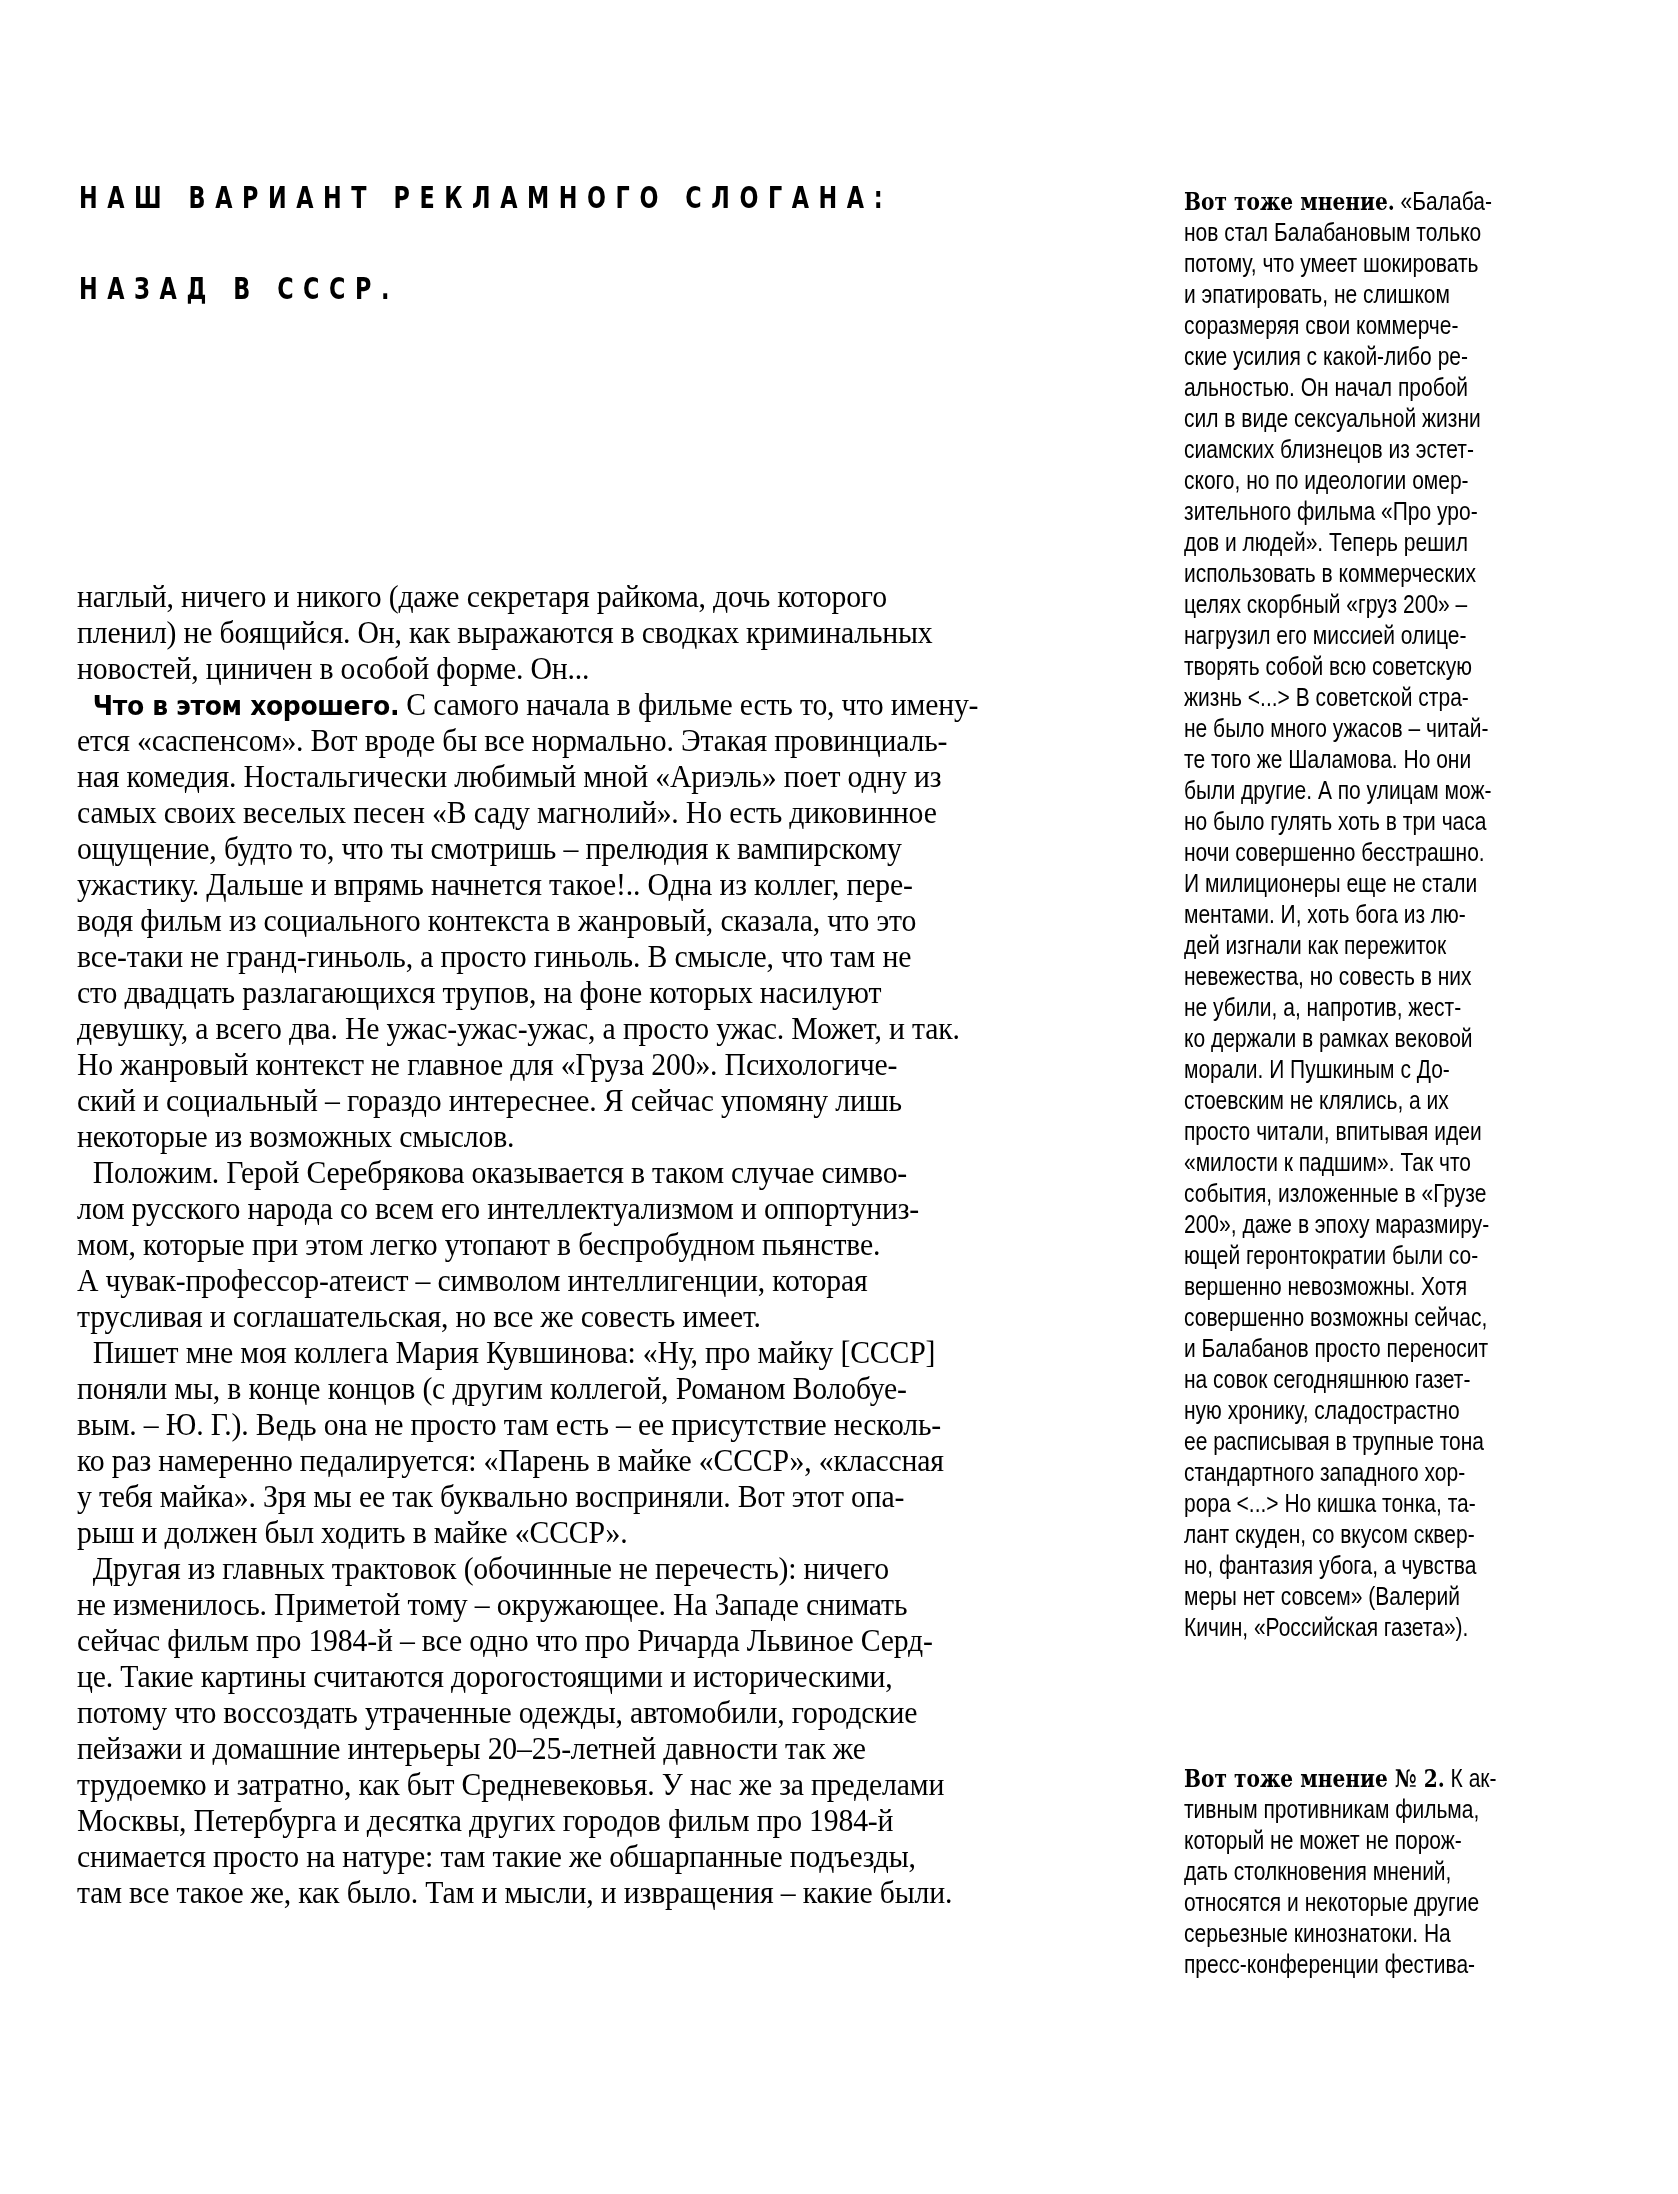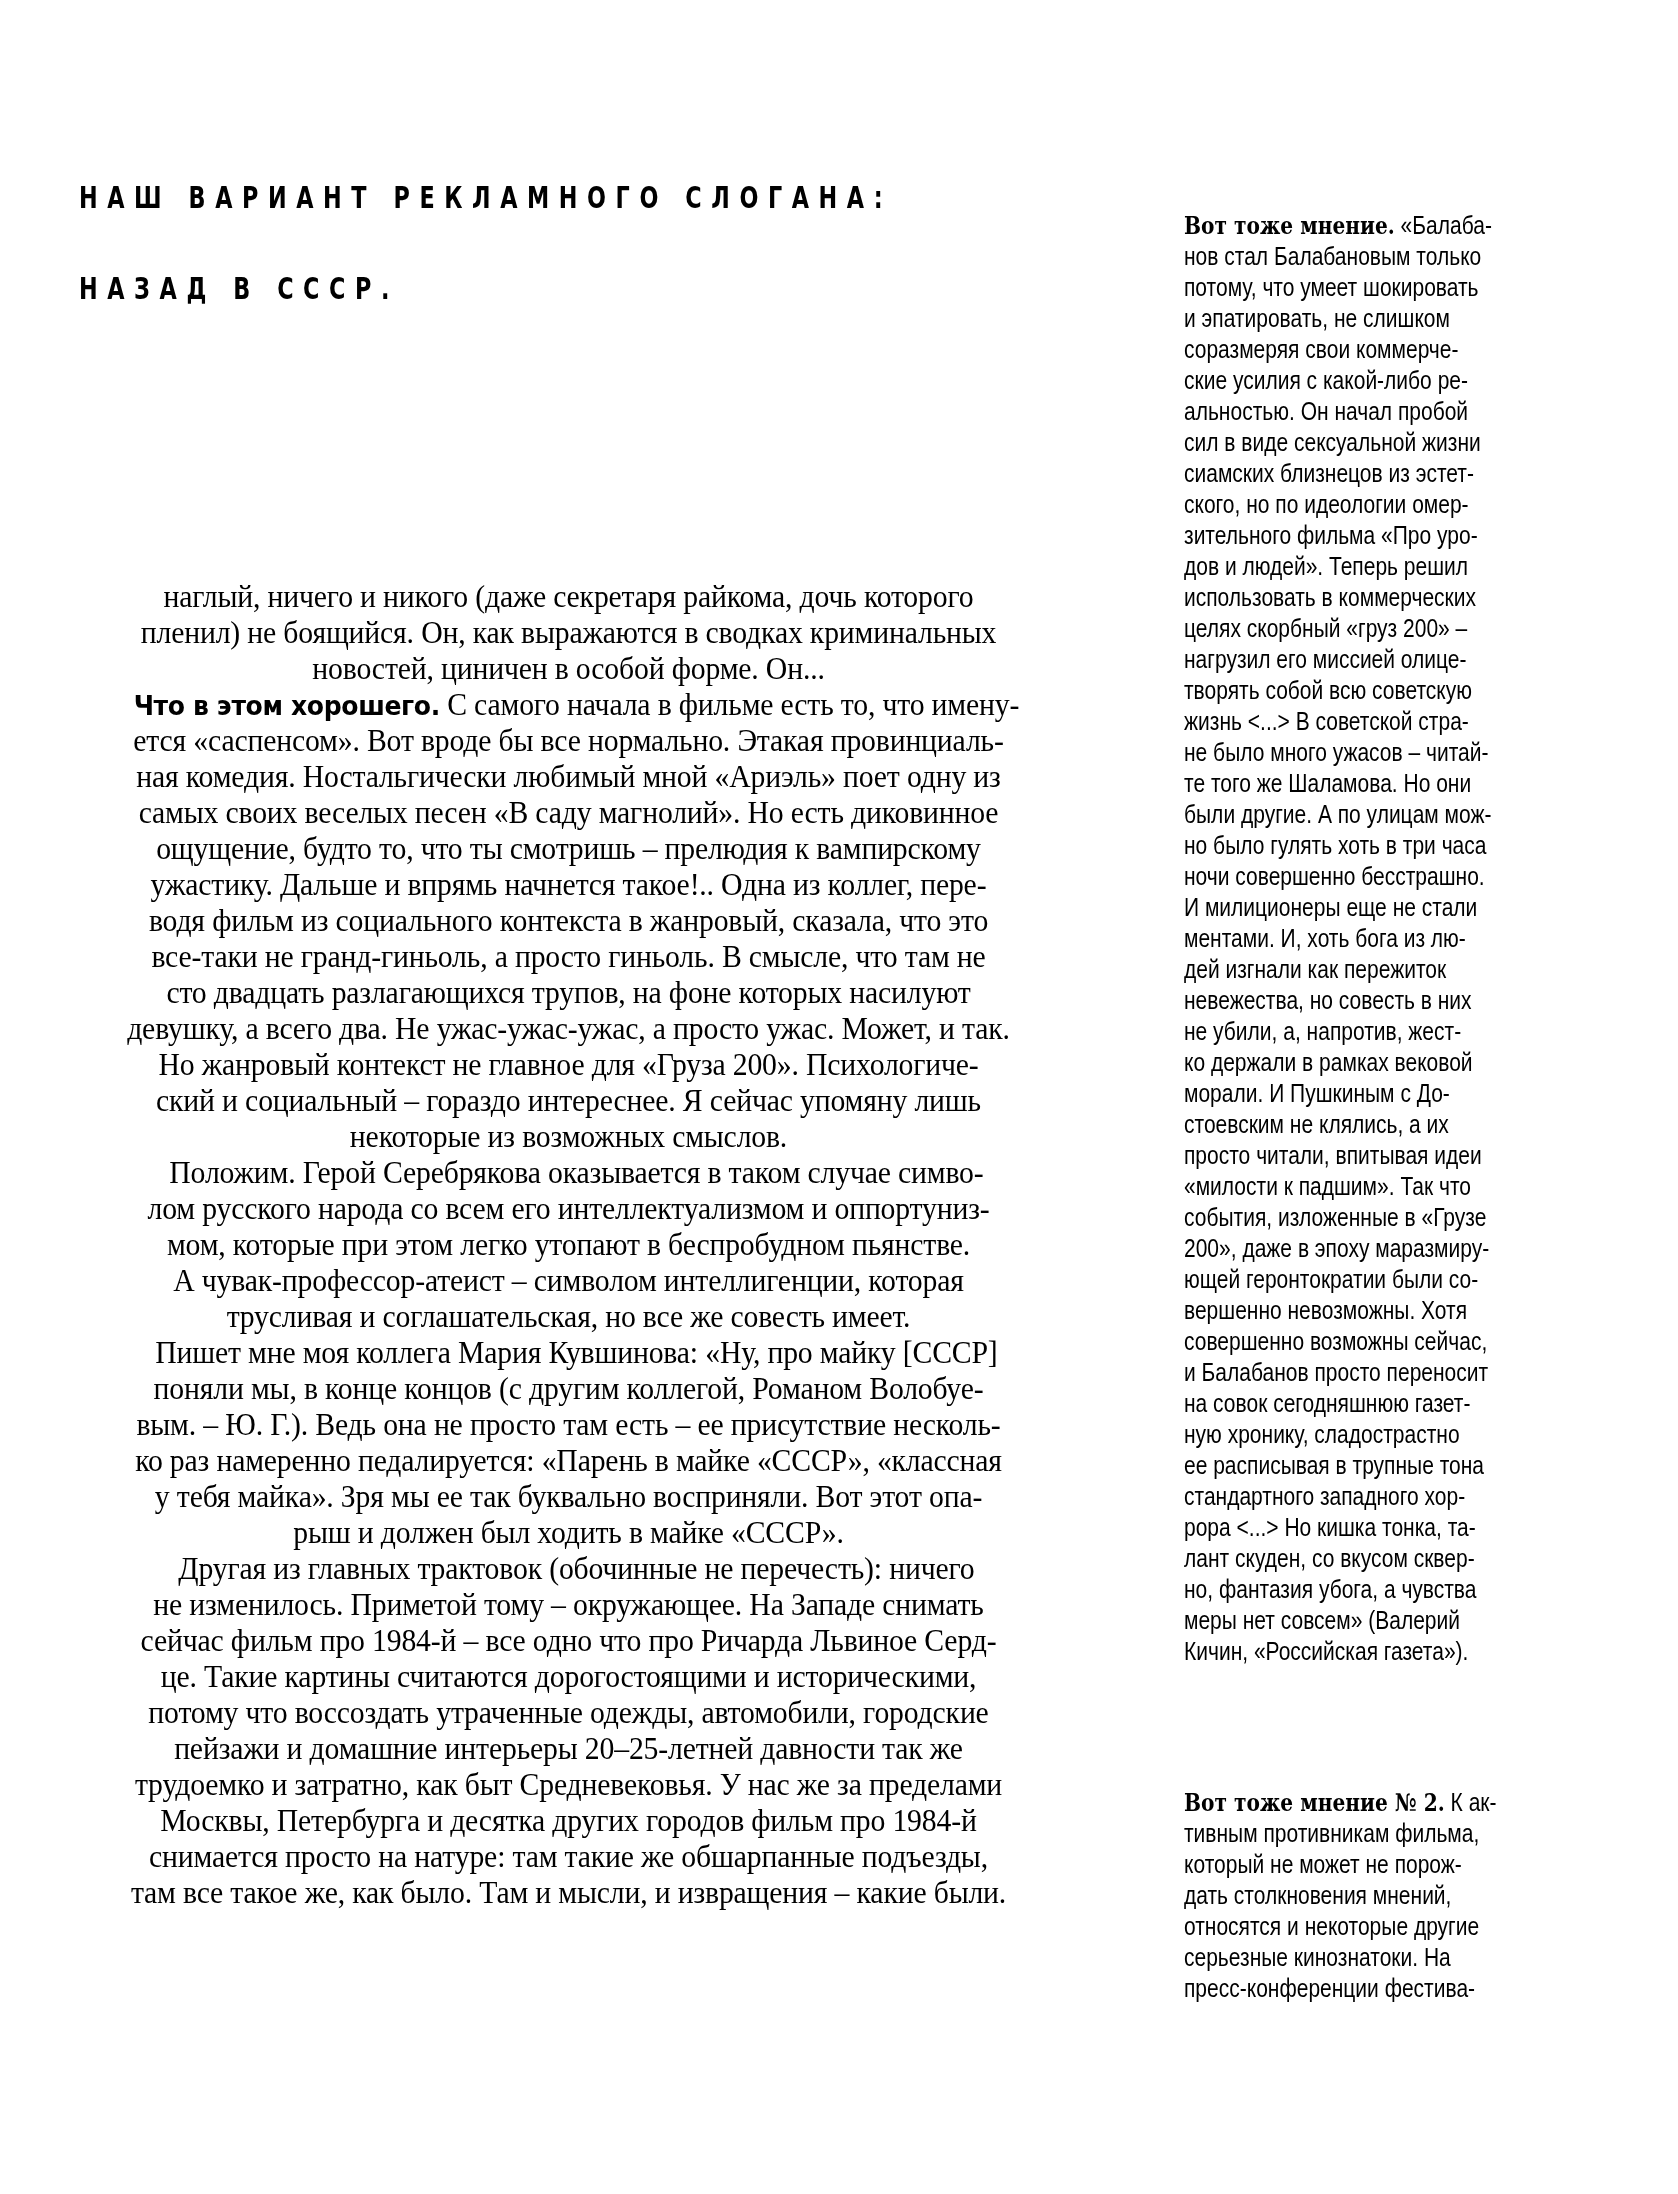--- a/index.html
+++ b/index.html
@@ -15,21 +15,21 @@
     letter-spacing: 13.3px;
     transform: scaleX(0.72);
     transform-origin: left top;
     white-space: nowrap;
     line-height: 1;
   }
   #headline-1 { top: 182px; }
   #headline-2 { top: 273px; }
 
   .main-col {
-    position: absolute; left: 77px; top: 578px; width: 1057px; text-align: center;
+    position: absolute; left: 77px; top: 578px; width: 1057px;
   }
   .main-col .line {
     font-family: "Liberation Serif", serif;
     font-size: 32px;
     line-height: 36px;
     height: 36px;
     white-space: nowrap;
     display: block;
     transform: scaleX(0.93);
     transform-origin: left center;
@@ -38,21 +38,21 @@
   .main-col .line.indent { padding-left: 17px; }
   .main-col .lead {
     font-family: "DejaVu Sans", sans-serif;
     font-weight: bold;
     font-size: 27px;
     letter-spacing: -0.4px;
   }
   .main-col .para { margin-bottom: 0; }
 
   .side-col {
-    position: absolute; left: 1184px; top: 186px; width: 480px; margin-top: 24px;
+    position: absolute; left: 1184px; top: 186px; width: 480px;
   }
   .side-col .line {
     font-family: "Liberation Sans", sans-serif;
     font-size: 25px;
     line-height: 31px;
     height: 31px;
     white-space: nowrap;
     display: block;
     transform: scaleX(0.84);
     transform-origin: left center;

